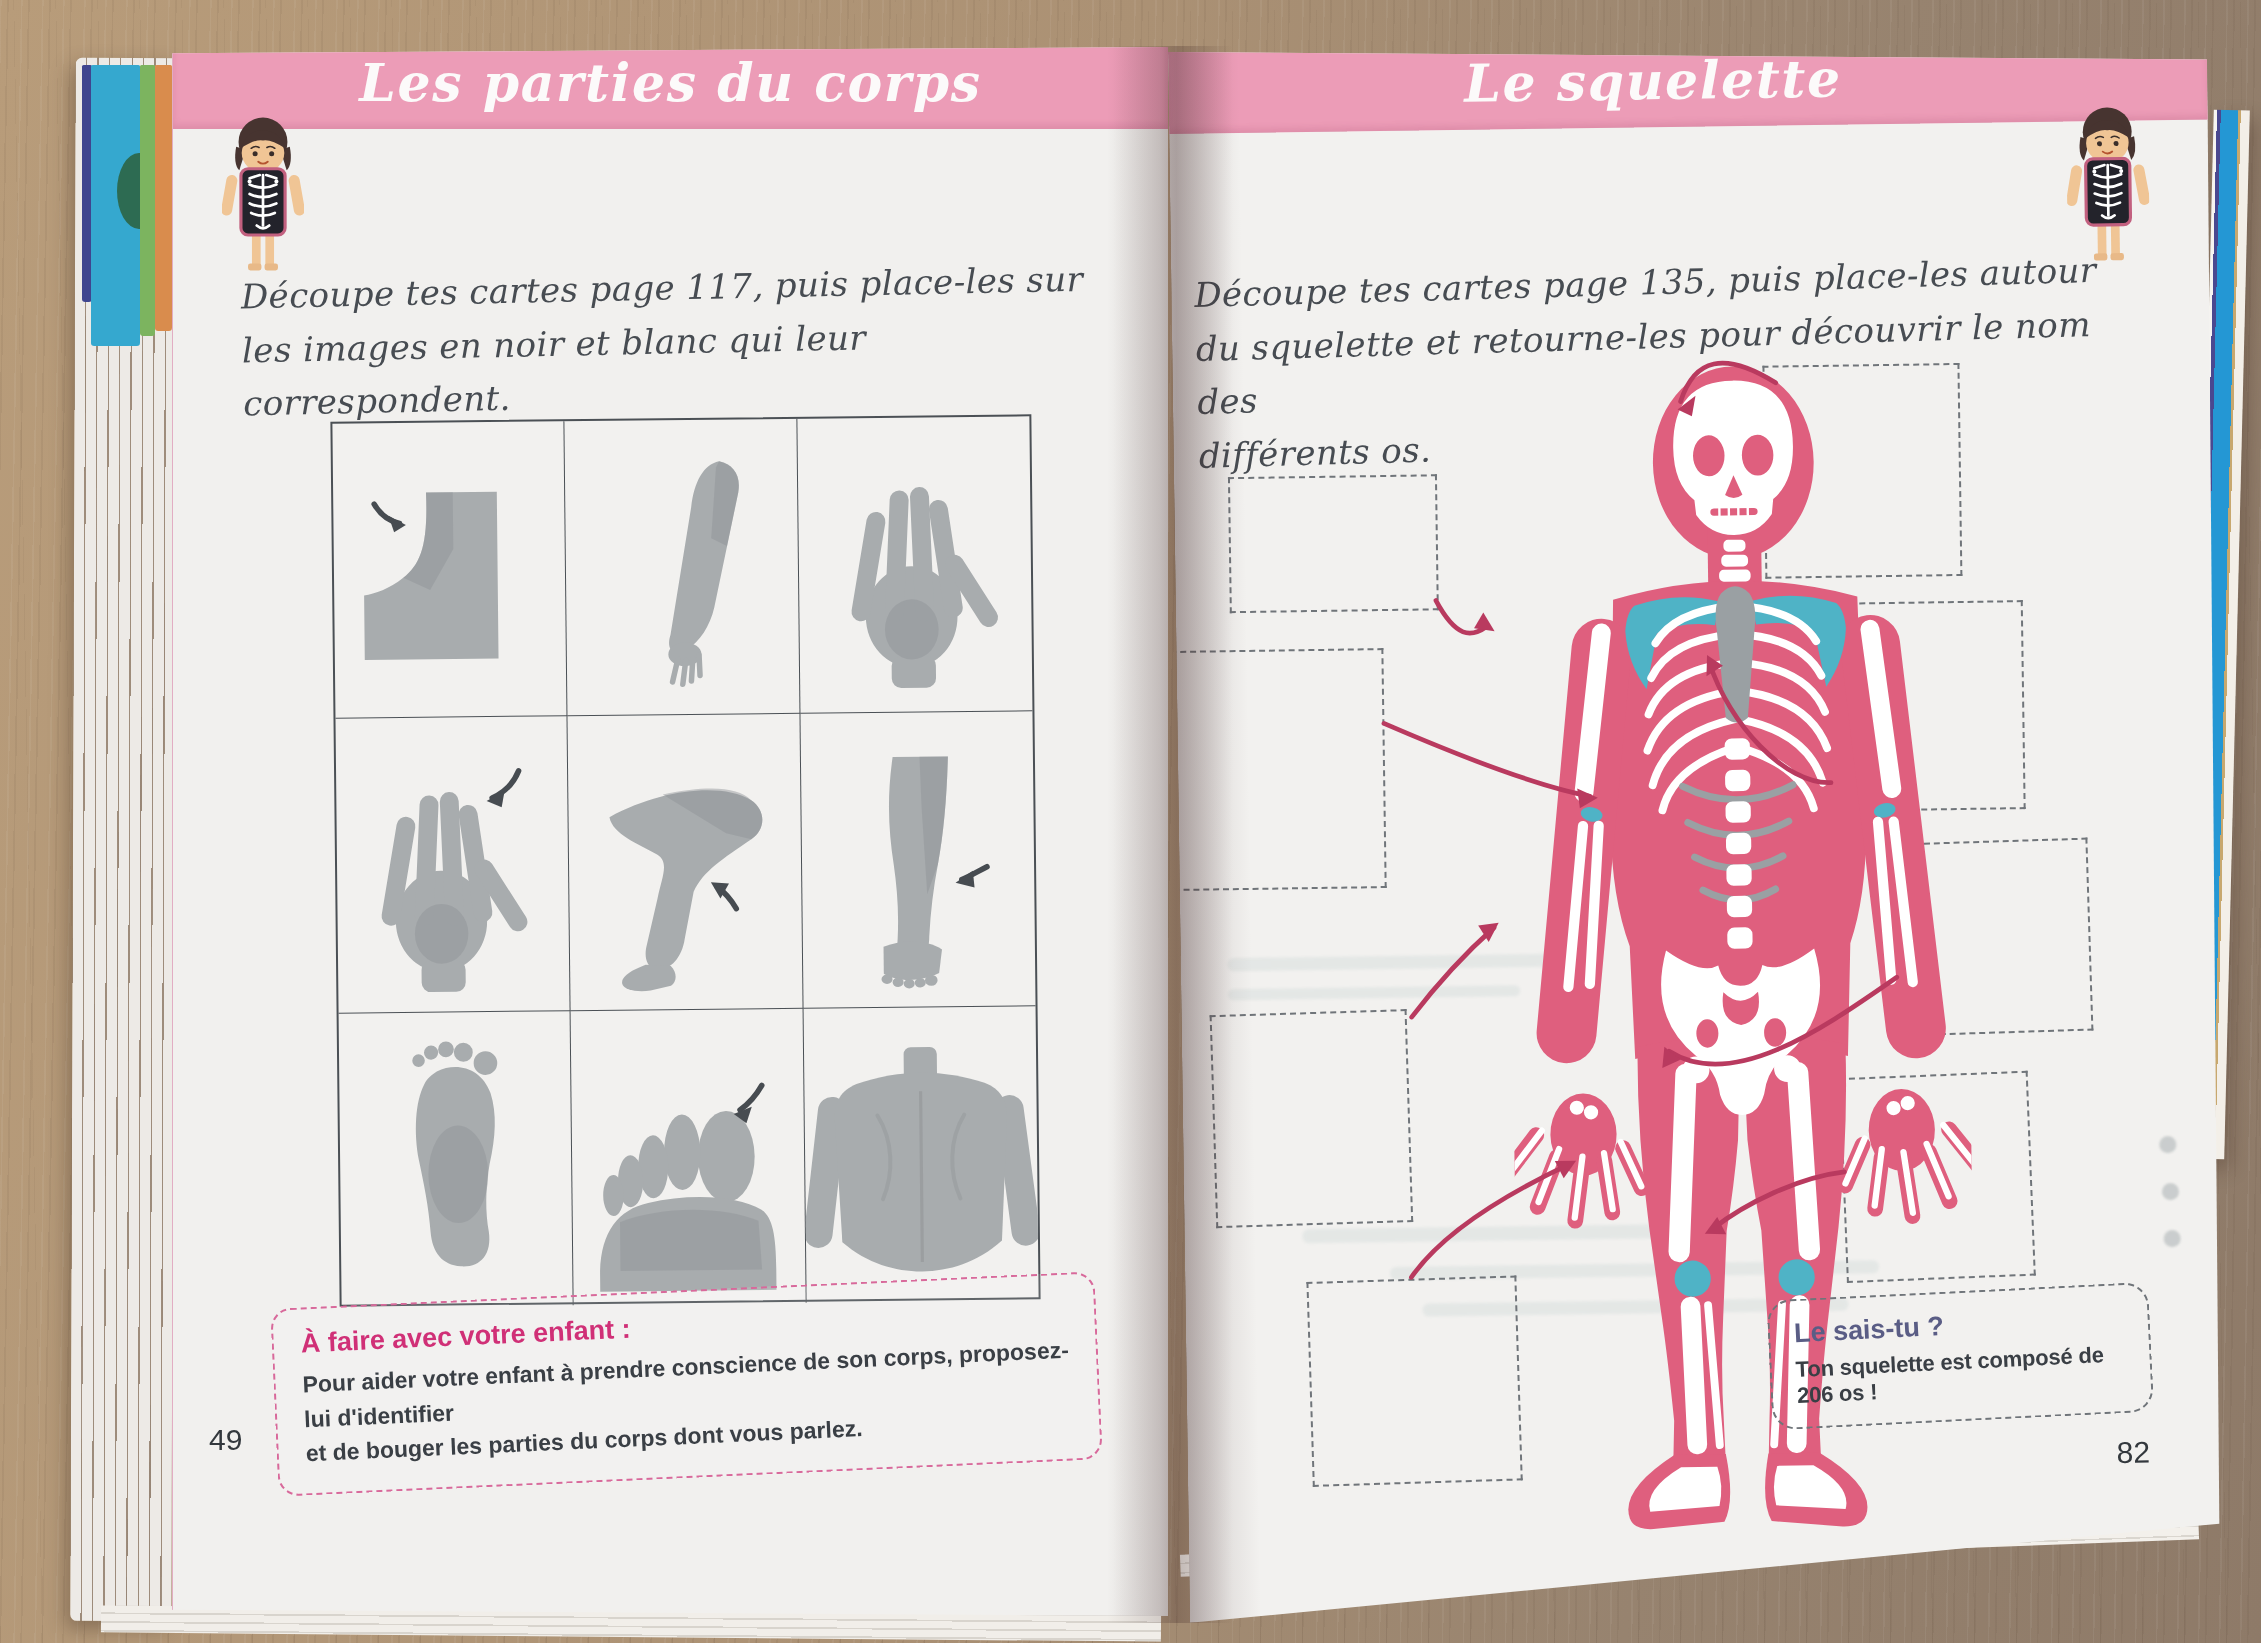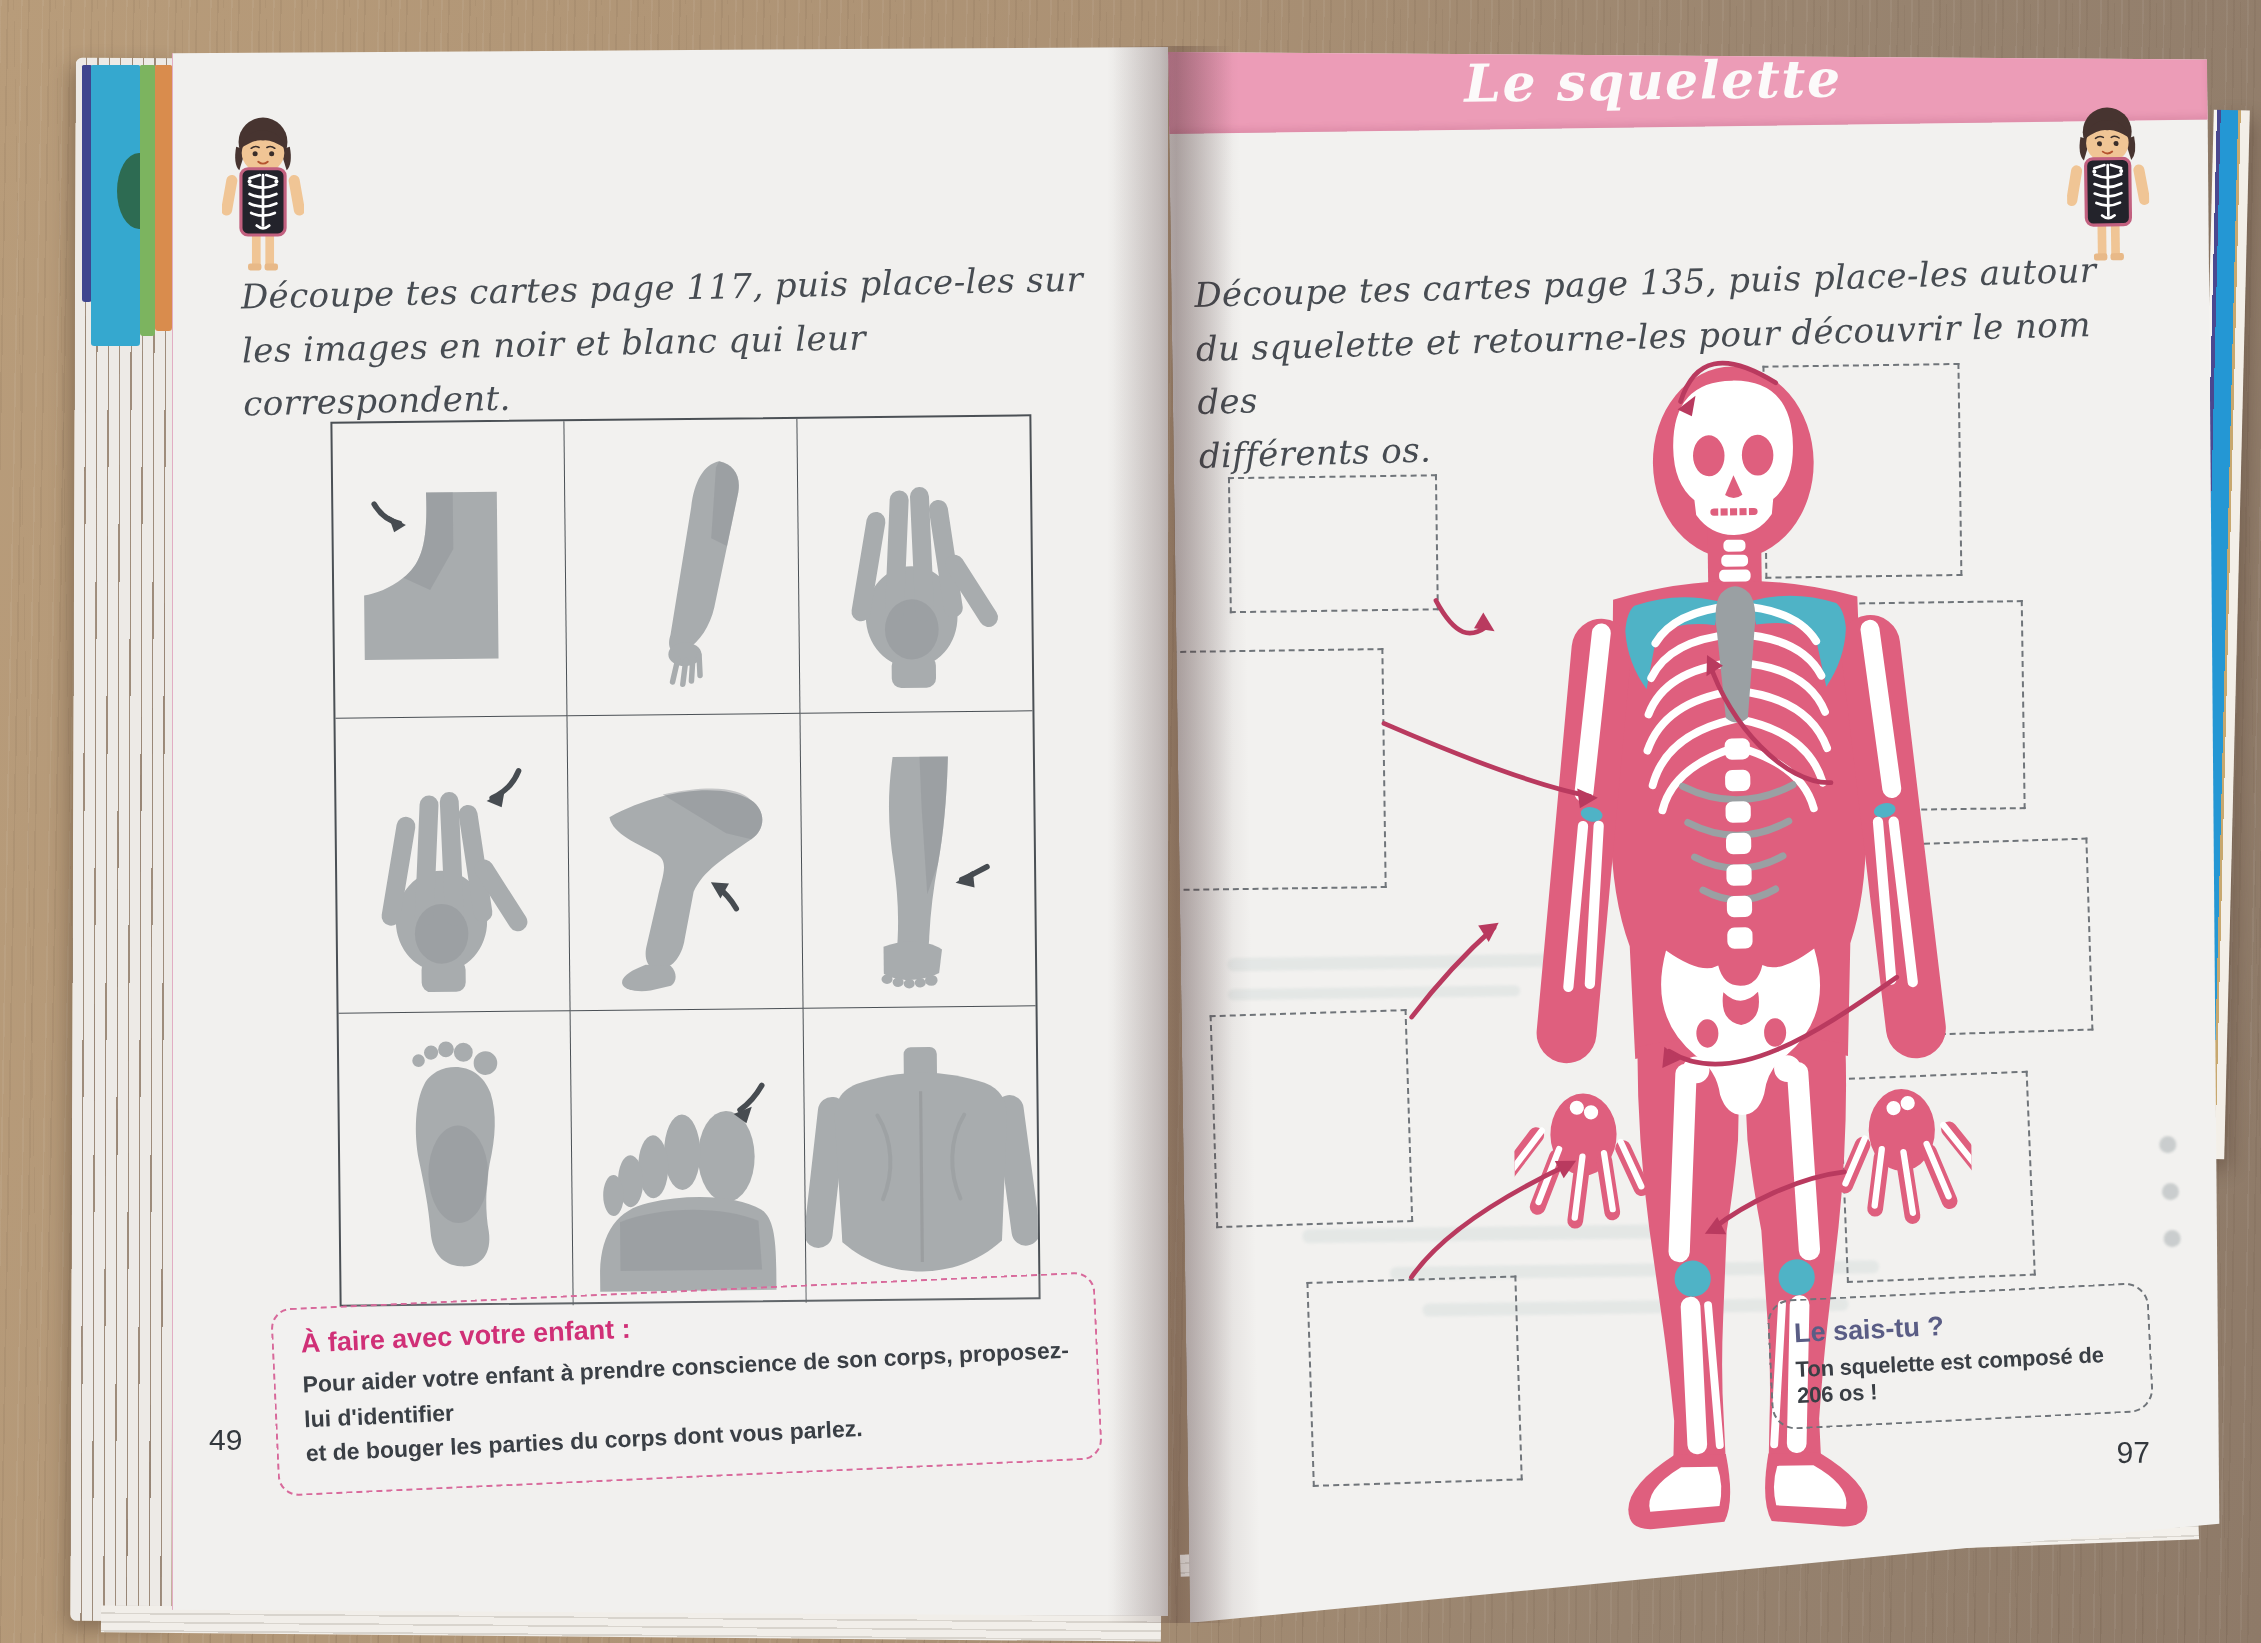--- a/index.html
+++ b/index.html
@@ -79,20 +79,23 @@
   <div class="abs tab tab-blue">
       <div class="dkcircle"></div>
     </div>
   <div class="abs tab tab-green"></div>
   <div class="abs tab tab-orange"></div>
   <div class="abs stack-bl"></div>
   <div class="abs stack-br"></div>
   <div class="abs edge-right"></div>
 
   <div class="abs page page-left">
+    <div class="abs banner">
+      <div class="banner-title">Les parties du corps</div>
+    </div>
 
     <svg class="abs" style="left:49px;top:68px;" width="82" height="158" viewBox="0 0 104 200">
       <circle cx="52" cy="34" r="31" fill="#473430"></circle>
       <path d="M18,40 Q14,62 22,70 L30,44 Z" fill="#473430"></path>
       <path d="M86,40 Q90,62 82,70 L74,44 Z" fill="#473430"></path>
       <ellipse cx="52" cy="48" rx="27" ry="25" fill="#f0c595"></ellipse>
       <path d="M24,42 Q30,20 52,19 Q74,20 80,42 Q62,30 52,32 Q42,30 24,42 Z" fill="#473430"></path>
       <circle cx="42" cy="49" r="3.2" fill="#3a2e2a"></circle>
         <circle cx="63" cy="49" r="3.2" fill="#3a2e2a"></circle>
       <path d="M37,42 q5,-4 10,-1 M57,41 q5,-3 10,1" stroke="#3a2e2a" stroke-width="2" fill="none" stroke-linecap="round"></path>
@@ -421,19 +424,19 @@
         <path d="M612,1270 l-3,27 l23,-10 z"></path>
         <path d="M660,1508 l27,1 l-11,-22 z"></path>
       </g>
     </svg>
 
     <div class="abs didyouknow">
       <div class="dyk-title">Le sais-tu ?</div>
       <div class="dyk-body">Ton squelette est composé de 206 os !</div>
     </div>
 
-    <div class="abs pagenum" style="left:929px;top:1397px;">97</div>
+    <div class="abs pagenum" style="left:929px;top:1397px;">82</div>
     <div class="abs" style="left:0;top:0;width:71px;height:100%;background:linear-gradient(90deg,rgba(60,35,35,.18),rgba(60,35,35,0));"></div>
   </div>
 
   <div class="abs gutterShade"></div>
 </div>
 
 
 </body></html>

